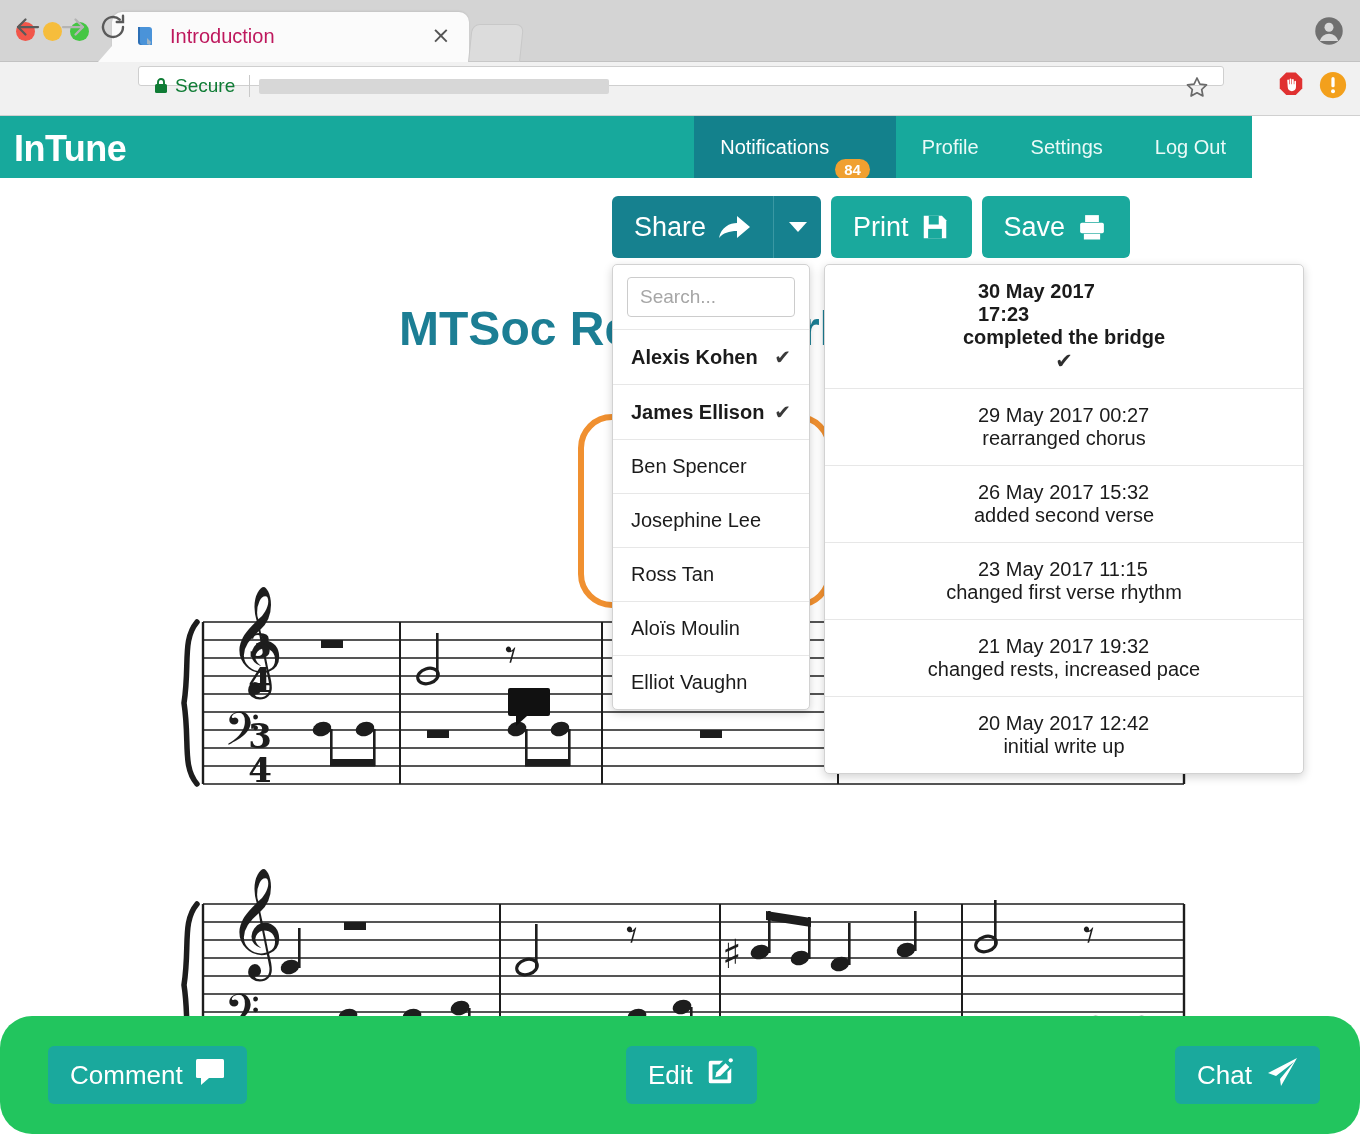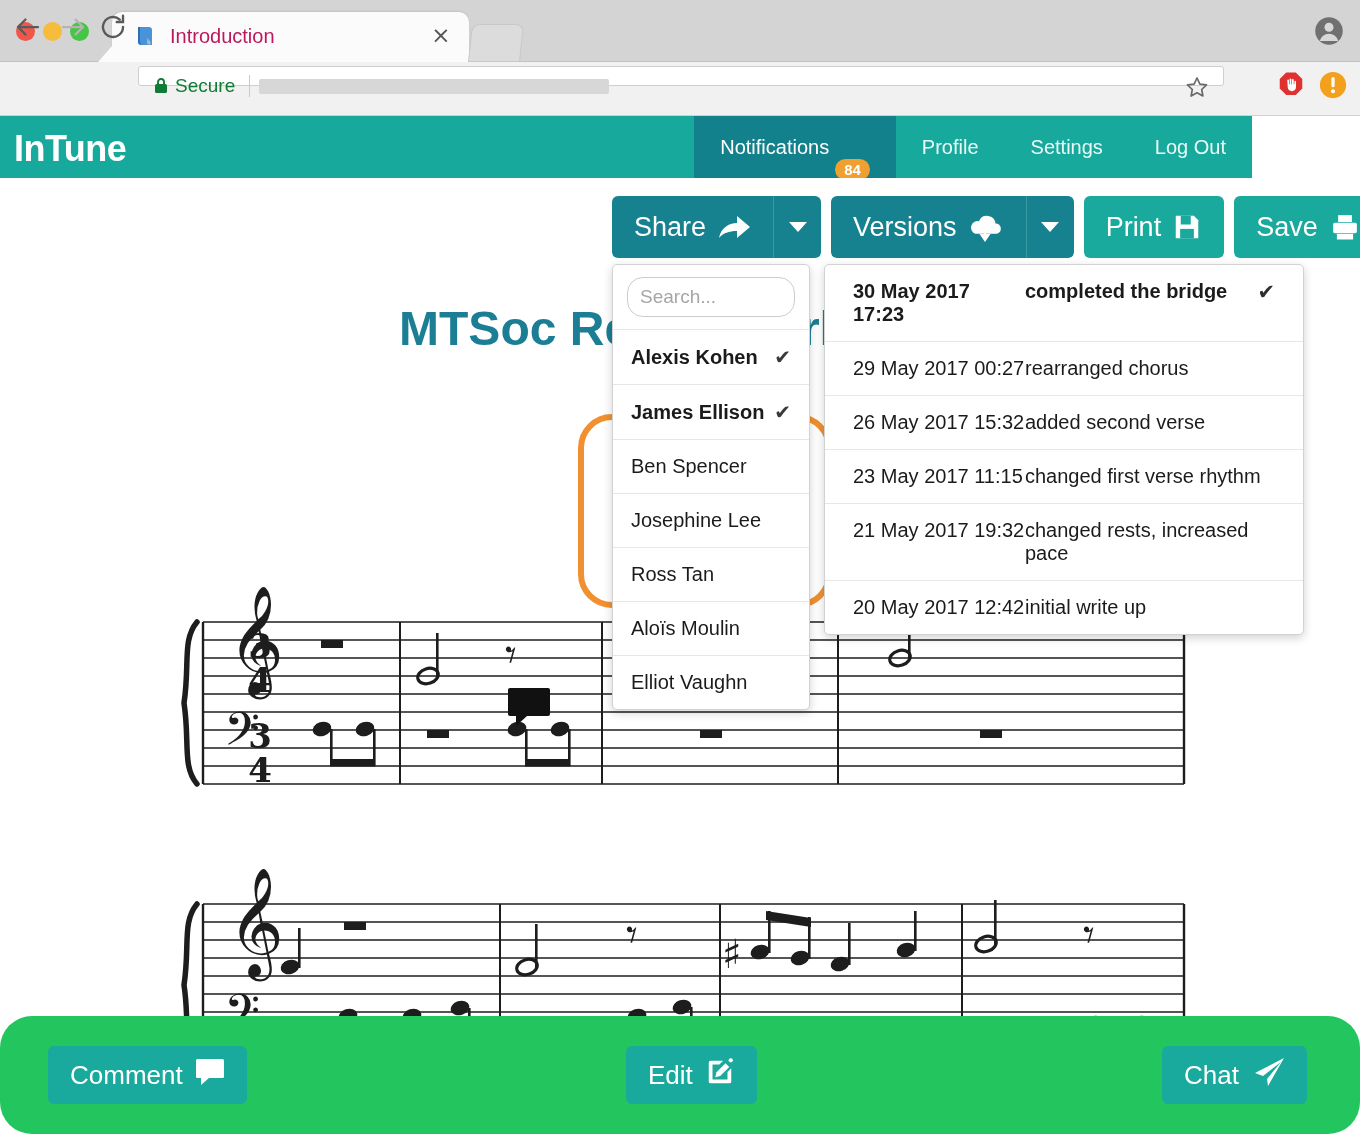--- a/index.html
+++ b/index.html
@@ -166,44 +166,45 @@
   
   .share-dropdown {
     position: absolute; left: 612px; top: 264px; width: 198px;
     background: #ffffff; border: 1px solid #d2d2d2; border-radius: 5px;
     box-shadow: 0 3px 10px rgba(0,0,0,.18);
     z-index: 40; overflow: hidden;
   }
   .share-search-wrap { padding: 12px 14px 12px 14px; }
   .share-search {
     width: 100%; height: 40px; padding: 0 12px;
-    border: 1px solid #ccc; border-radius: 16px;
+    border: 1px solid #ccc; border-radius: 4px;
     font-family: "Liberation Sans", sans-serif; font-size: 19px; color: #444;
     background: #fff; outline: none;
   }
   .share-search::placeholder { color: #a6a6a6; }
   .share-item {
     display: flex; align-items: center; justify-content: space-between;
     padding: 15px 18px; font-size: 20px; color: #1b1b1b;
     border-top: 1px solid #e7e7e7;
   }
   .share-item.selected { font-weight: bold; }
   .share-check { color: #3a3a3a; font-size: 20px; font-family: "DejaVu Sans", sans-serif; }
 
   
   .versions-dropdown {
     position: absolute; left: 824px; top: 264px; width: 480px;
     background: #ffffff; border: 1px solid #d2d2d2; border-radius: 5px;
     box-shadow: 0 3px 10px rgba(0,0,0,.18);
     z-index: 40; overflow: hidden;
   }
   .version-row {
-    display: flex; align-items: flex-start;
-    padding: 15px 28px; font-size: 20px; color: #1b1b1b;
+    display: flex; align-items: center;
+    padding: 15px 22px; font-size: 20px; color: #1b1b1b;
     border-top: 1px solid #e7e7e7;
+    flex-direction: column;
   }
   .version-row:first-child { border-top: none; font-weight: bold; }
   .version-ts { width: 172px; flex-shrink: 0; }
   .version-msg { flex: 1; }
   .version-check { color: #2e2e2e; font-size: 21px; font-family: "DejaVu Sans", sans-serif; }
 
   
   .score { position: absolute; left: 0; top: 0; width: 1360px; height: 838px; }
   .selection-box {
     position: absolute; border: 6px solid #f09030; border-radius: 34px;
@@ -218,21 +219,21 @@
     border-radius: 32px;
   }
   .fbtn {
     position: absolute; top: 30px; height: 58px;
     display: flex; align-items: center; gap: 12px;
     padding: 0 22px; background: #1aa99d; color: #ffffff;
     font-size: 26px; border: none; border-radius: 6px; white-space: nowrap;
   }
   .fbtn-comment { left: 48px; }
   .fbtn-edit { left: 626px; }
-  .fbtn-chat { right: 53px; align-items: center; }
+  .fbtn-chat { right: 40px; align-items: center; }
 </style>
 </head>
 <body>
 
 <div id="root">
 
   <div class="browser-topbar">
     <div class="traffic-lights">
       <div class="tl tl-red"></div>
       <div class="tl tl-yellow"></div>
@@ -513,34 +514,20 @@
           <svg width="34" height="30" viewBox="0 0 34 30" fill="#ffffff">
             <path d="M2 26c2-11 11-15 18-15V4l13 11-13 11v-7c-8 0-14 2-18 7z"></path>
           </svg>
         </span>
       </button>
       <div class="btn-caret">
         <span class="caret"></span>
       </div>
     </div>
 
-    <div class="btn-group">
-      <button class="btn dark split-main">
-        <span>Versions</span>
-        <span>
-          <svg width="36" height="32" viewBox="0 0 36 32" fill="#ffffff">
-            <path d="M27.5 12.4A8.6 8.6 0 0 0 11 10.2 6.6 6.6 0 0 0 7.2 22.8h20.6a5.2 5.2 0 0 0-.3-10.4z"></path>
-            <path d="M18 14v9h4.5L17 31l-5.5-8H16v-9z"></path>
-          </svg>
-        </span>
-      </button>
-      <div class="btn-caret">
-        <span class="caret"></span>
-      </div>
-    </div>
 
     <button class="btn">
       <span>Print</span>
       <span>
         <svg width="30" height="30" viewBox="0 0 24 24" fill="#ffffff">
           <path d="M3 3h14.5L21 6.5V21H3z"></path>
           <rect x="7" y="3" width="8" height="7" fill="#1aa99d"></rect>
           <rect x="6.5" y="13.5" width="11" height="7.5" fill="#1aa99d"></rect>
         </svg>
       </span>

